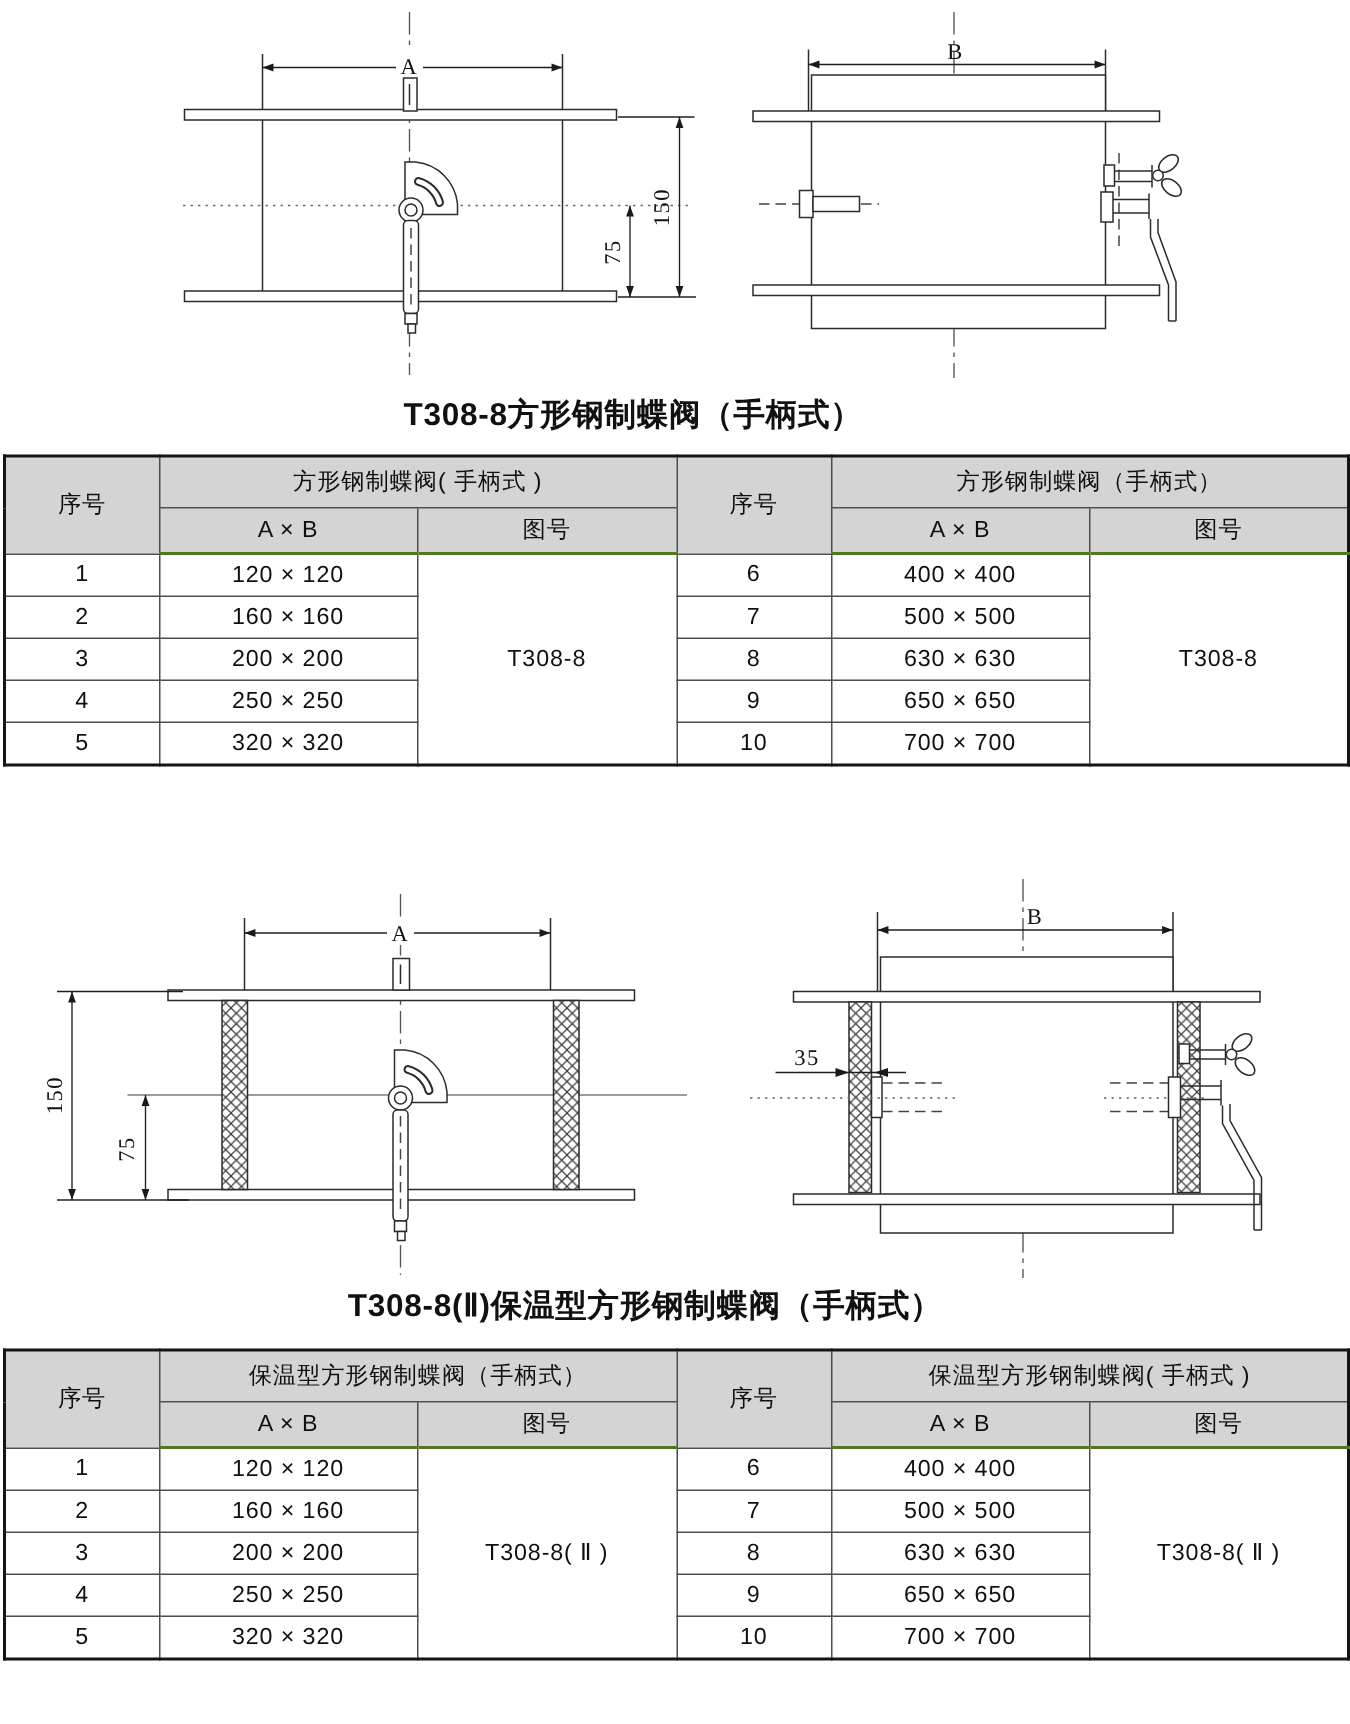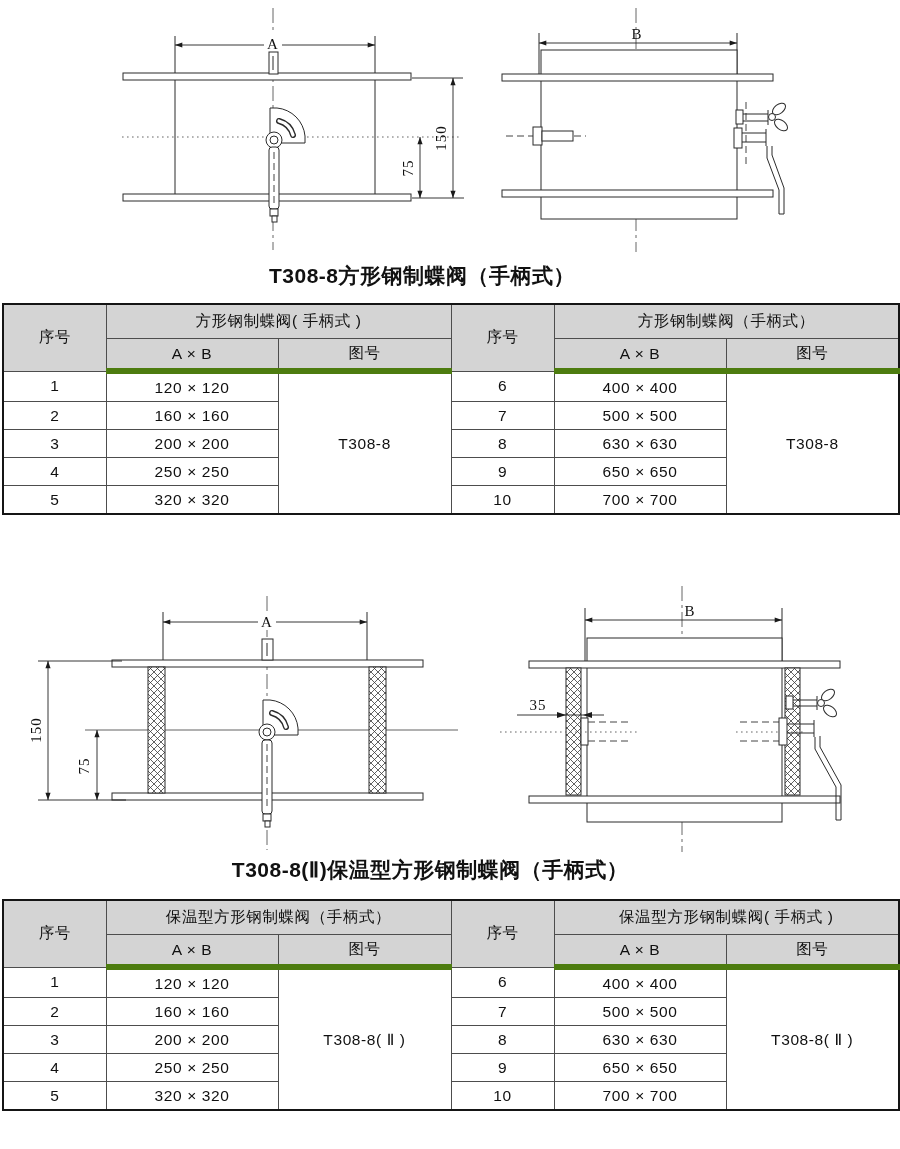--- a/index.html
+++ b/index.html
@@ -12,21 +12,21 @@
   #title-plain{top:262px;transform:translateX(-28px);}
   #title-insulated{top:856px;transform:translateX(-20px);}
 
   table.spec{position:absolute;left:2px;width:896px;border-collapse:collapse;table-layout:fixed;
              border:2px solid #151515;font-size:15.5px;color:#101010;text-align:center;}
   #table-plain{top:303px;}
   #table-insulated{top:899px;}
   .spec td{border:1px solid #4d4d4d;padding:0;vertical-align:middle;letter-spacing:0.6px;}
   .spec .hd{background:#d4d4d4;}
   .spec .hr1 td{height:33px;}
-  .spec .hr2 td{height:29px;border-bottom:6px solid #4d7c0f;}
+  .spec .hr2 td{height:29px;border-bottom:2px solid #4d7c0f;}
   .spec .dr td{height:27px;}
 
   
   .s1{stroke:#2b2b2b;stroke-width:1;fill:none;}
   .thin{stroke:#3a3a3a;stroke-width:0.8;fill:none;}
   .wfill{fill:#ffffff;stroke:#2b2b2b;stroke-width:1;}
   .dashdot{stroke:#555;stroke-width:0.9;fill:none;stroke-dasharray:15 4 3 4;}
   .hdash{stroke:#444;stroke-width:1;fill:none;stroke-dasharray:7 4;}
   .dotline{stroke:#666;stroke-width:1;fill:none;stroke-dasharray:1.6 3.4;}
   .dim{stroke:#1f1f1f;stroke-width:0.9;fill:none;}

